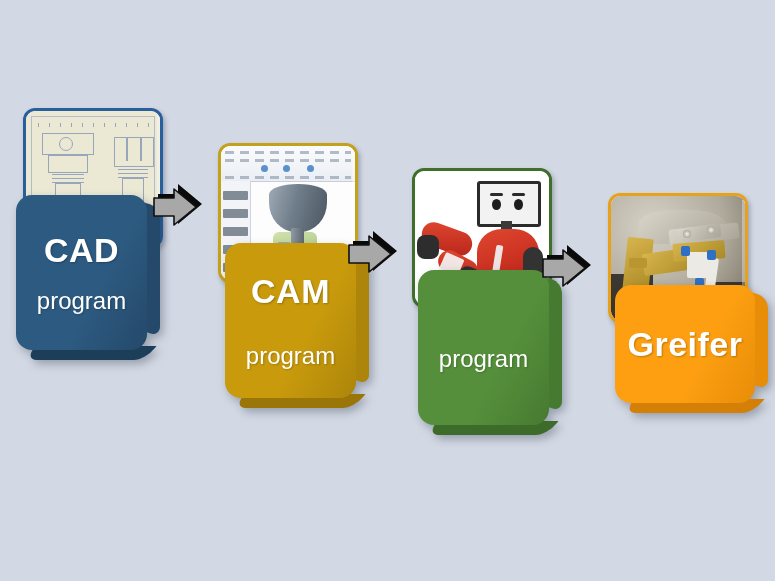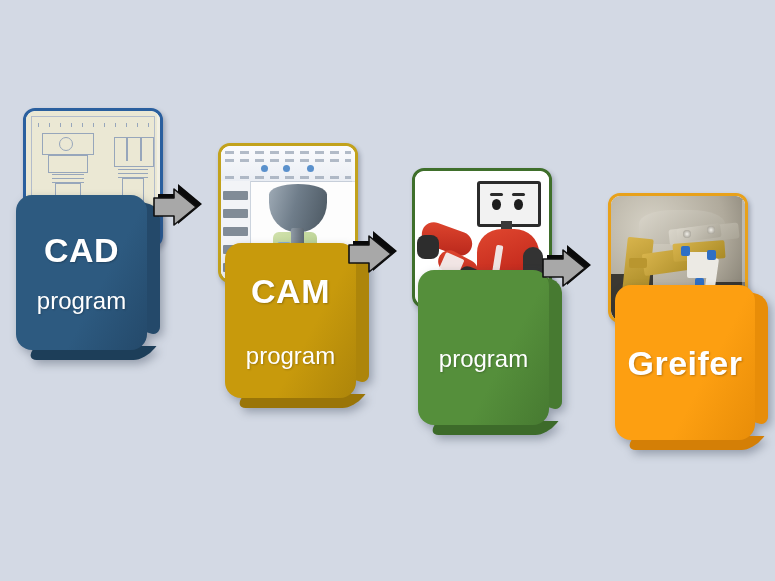--- a/index.html
+++ b/index.html
@@ -424,21 +424,21 @@
           <div class="grip-blue" style="left:70px;top:50px;width:9px;height:10px;"></div>
           <div class="grip-blue" style="left:96px;top:54px;width:9px;height:10px;"></div>
           <div class="grip-blue" style="left:84px;top:82px;width:9px;height:10px;"></div>
           <div class="grip-screw" style="left:96px;top:30px;"></div>
           <div class="grip-screw" style="left:72px;top:34px;"></div>
           <div class="grip-gold" style="left:18px;top:62px;width:18px;height:10px;background:#b9962f;"></div>
         </div>
       </div>
     </div>
 
-    <div class="card" id="card-greifer" style="left: 615px; top: 285px; width: 140px; height: 155px;">
+    <div class="card" id="card-greifer" style="left: 615px; top: 285px; width: 140px; height: 118px;">
       <div class="card-side" id="side-greifer" style="background: rgb(232, 141, 8);"></div>
       <div class="card-bottom" id="bottom-greifer" style="background: rgb(212, 127, 6);"></div>
       <div class="card-face" id="face-greifer" style="background: linear-gradient(118deg, rgb(253, 159, 17) 0%, rgb(253, 159, 17) 62%, rgb(232, 141, 8) 100%);">
         <div class="card-title" style="font-size: 34px;">Greifer</div>
       </div>
     </div>
   </div>
 
 </div>
 

